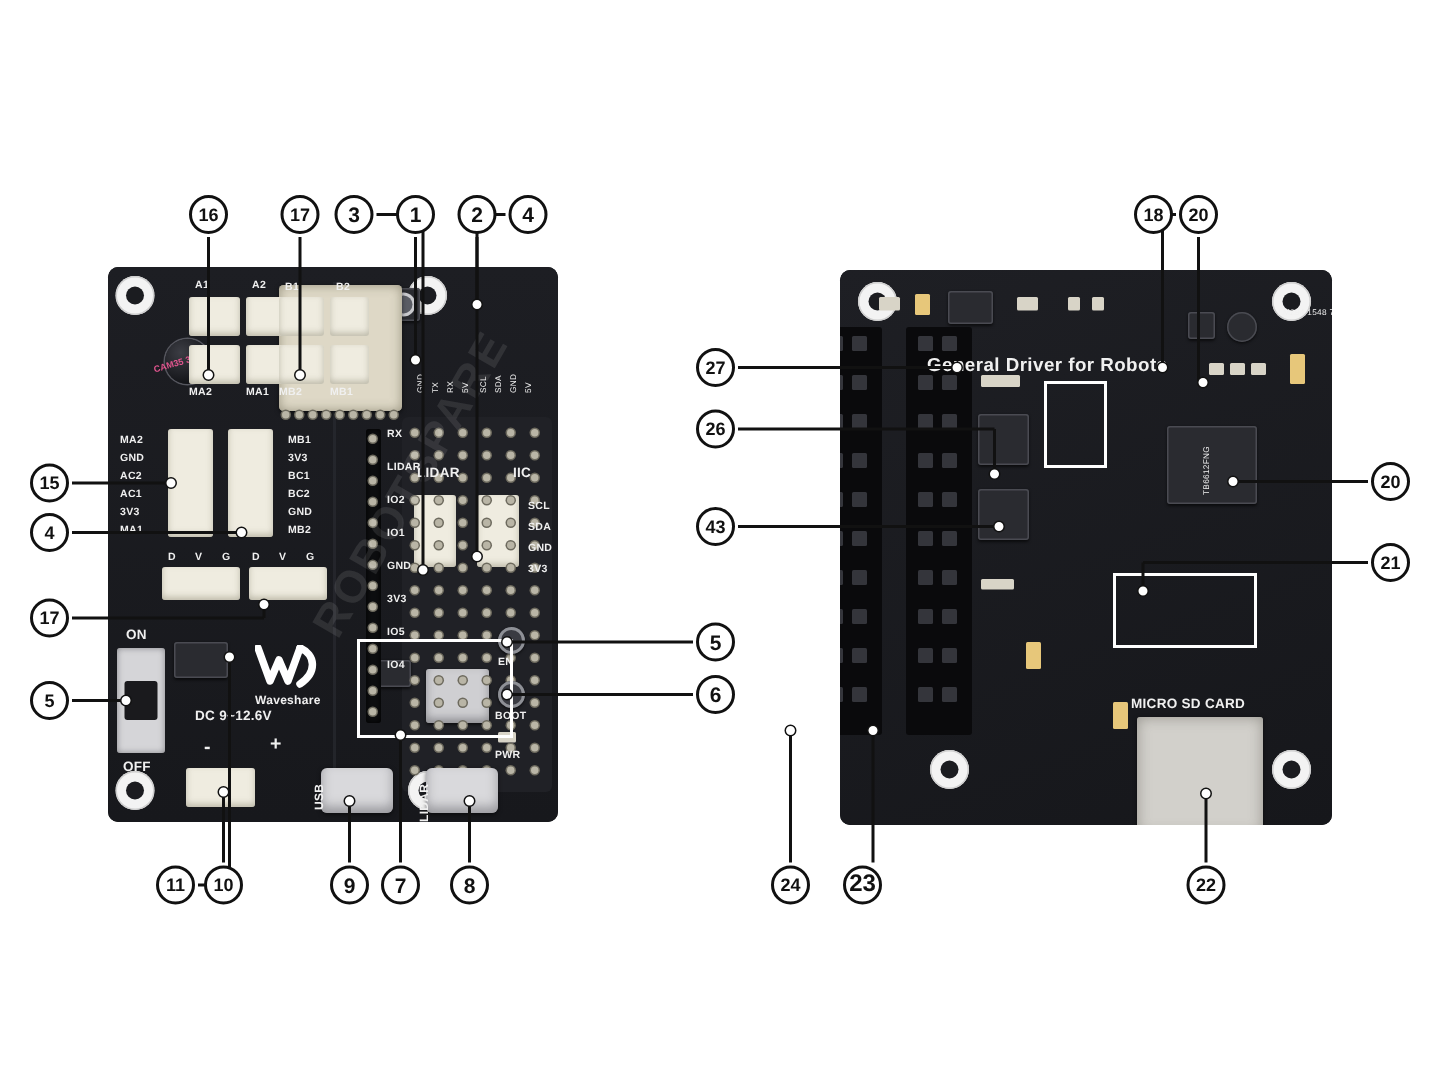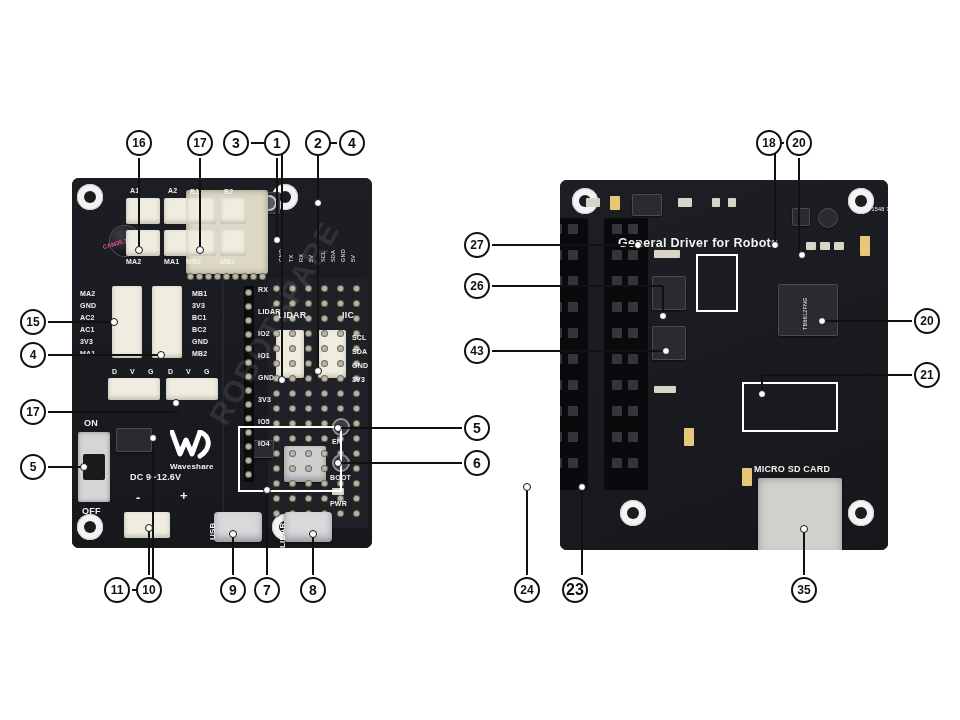--- a/index.html
+++ b/index.html
@@ -532,21 +532,21 @@
       <div class="callout" style="left: 786px; top: 130px; font-size: 12px;">20</div>
       <div class="lead h" style="left: 822px; top: 320px; width: 90px;"></div>
       <div class="dot" style="left: 818px; top: 317px;"></div>
       <div class="callout" style="left: 914px; top: 308px; font-size: 12px;">20</div>
       <div class="lead h" style="left: 762px; top: 374px; width: 150px;"></div>
       <div class="lead v" style="left: 761px; top: 375px; height: 19px;"></div>
       <div class="dot" style="left: 758px; top: 390px;"></div>
       <div class="callout" style="left: 914px; top: 362px; font-size: 12px;">21</div>
       <div class="lead v" style="left: 803px; top: 529px; height: 46px;"></div>
       <div class="dot" style="left: 800px; top: 525px;"></div>
-      <div class="callout" style="left: 791px; top: 577px; font-size: 12px;">35</div>
+      <div class="callout" style="left: 791px; top: 577px; font-size: 12px;">22</div>
       <div class="lead v" style="left: 581px; top: 487px; height: 88px;"></div>
       <div class="dot" style="left: 578px; top: 483px;"></div>
       <div class="callout" style="left: 562px; top: 577px; font-size: 16px;">23</div>
       <div class="lead v" style="left: 526px; top: 487px; height: 88px;"></div>
       <div class="dot" style="left: 523px; top: 483px;"></div>
       <div class="callout" style="left: 514px; top: 577px; font-size: 12px;">24</div>
       <div class="lead h" style="left: 492px; top: 350px; width: 174px;"></div>
       <div class="dot" style="left: 662px; top: 347px;"></div>
       <div class="callout" style="left: 464px; top: 338px; font-size: 12px;">43</div>
       <div class="lead h" style="left: 492px; top: 285px; width: 171px;"></div>

